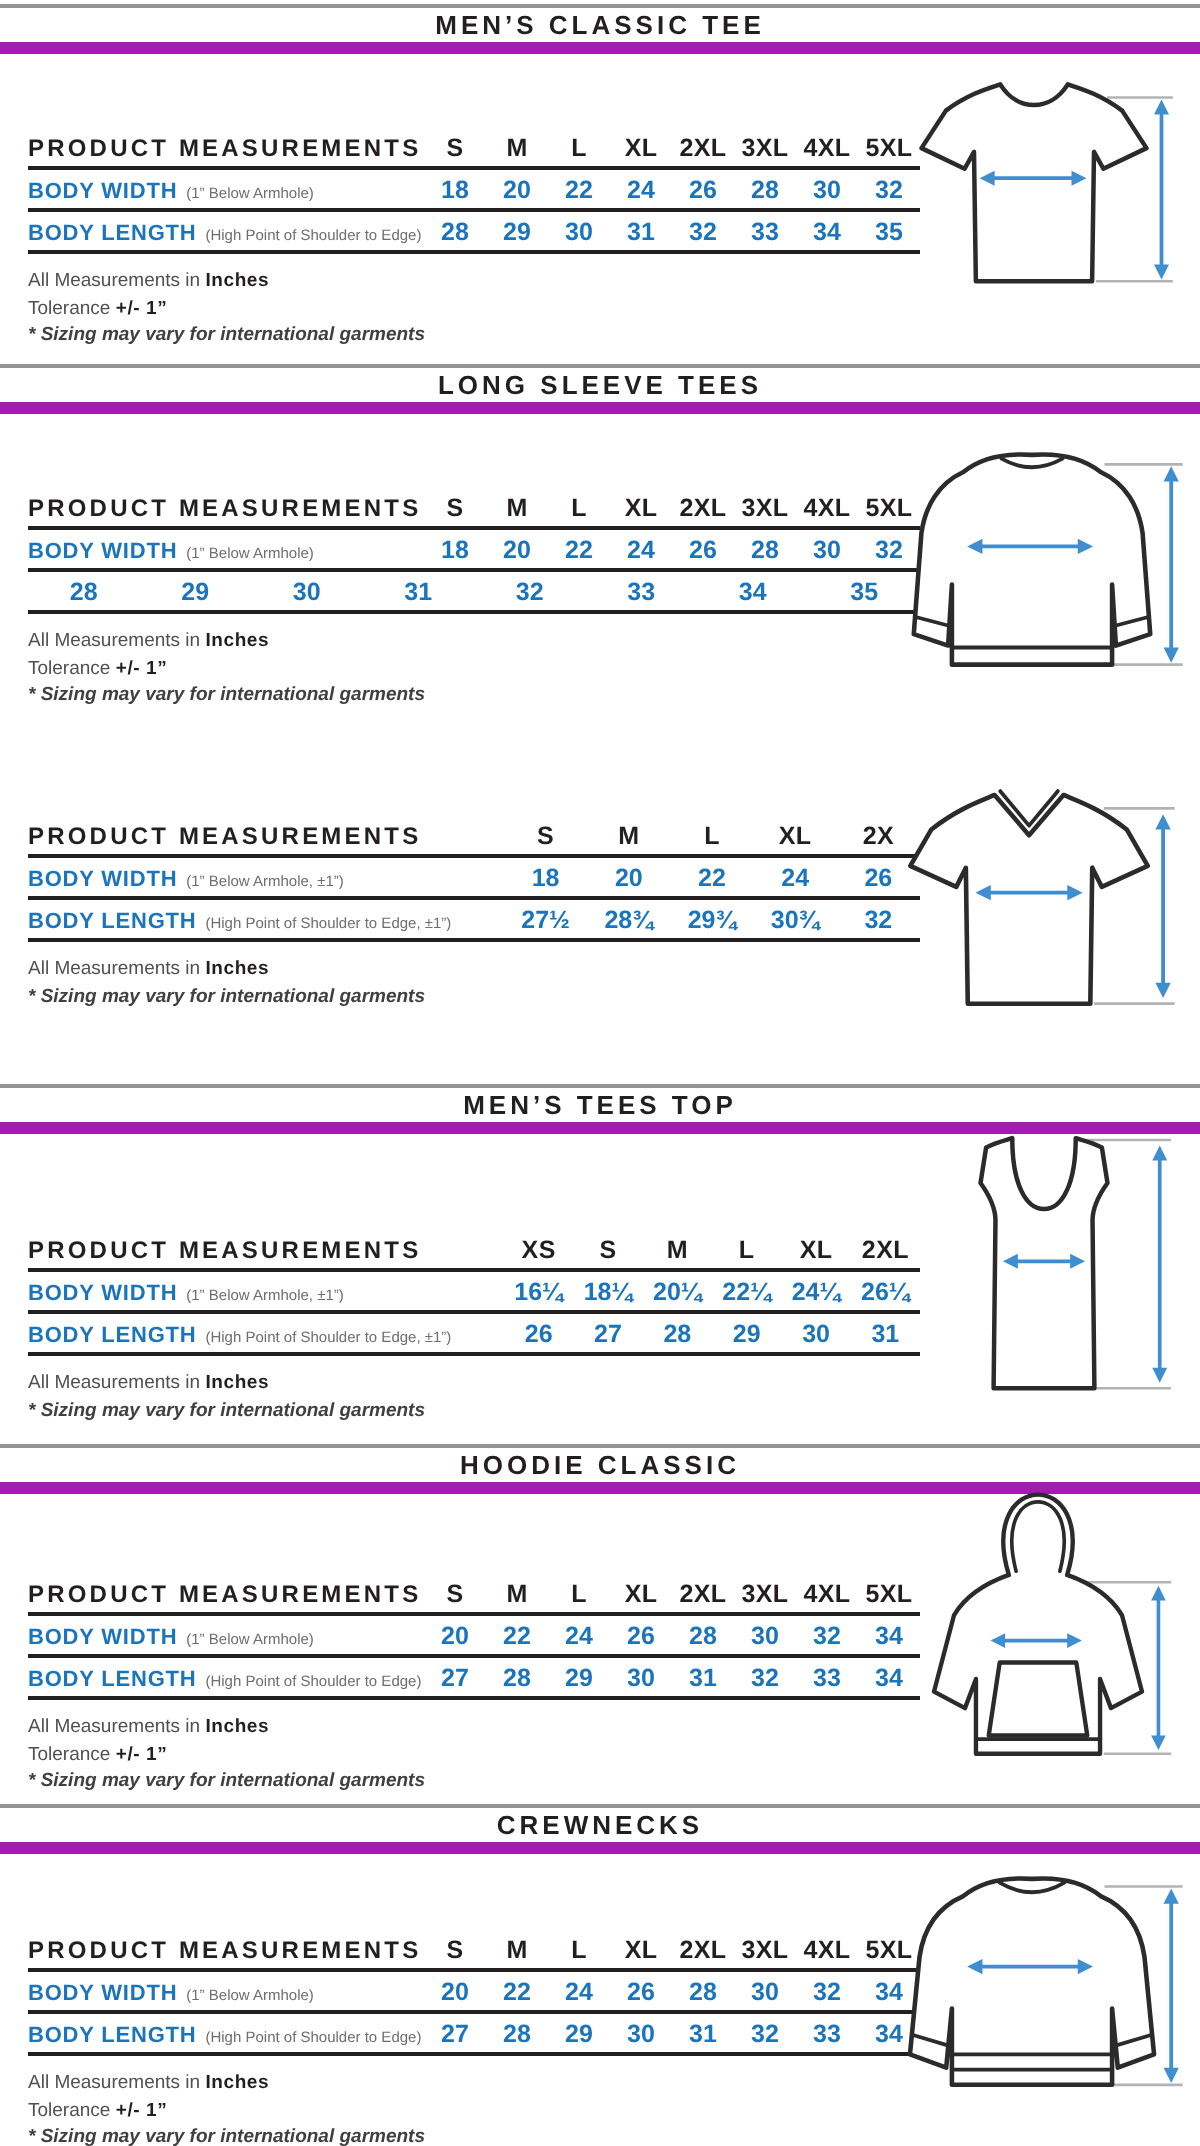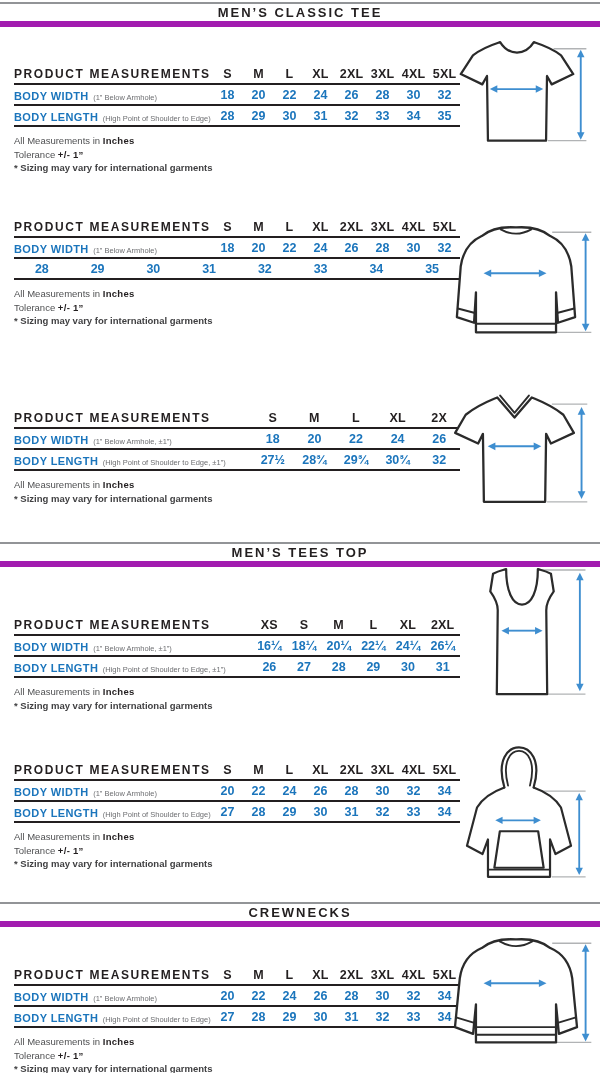--- a/index.html
+++ b/index.html
@@ -32,21 +32,21 @@
   .label-cell { width: 198px; flex: 0 0 auto; white-space: nowrap; overflow: visible; }
   .cols-wide .label-cell { width: 238px; }
   .head-label { font-weight: bold; font-size: 12px; letter-spacing: 1.6px; }
   .size-head { flex: 1; text-align: center; font-weight: bold; font-size: 12.5px; letter-spacing: 0.2px; }
   .rlabel { font-weight: bold; font-size: 11px; color: #1b75bc; letter-spacing: 0.4px; }
   .rnote { font-size: 7.5px; color: #6d6e71; }
   .val { flex: 1; text-align: center; font-weight: bold; font-size: 12.5px; color: #1b75bc; }
 
   .notes { margin-top: 7px; font-size: 9.5px; line-height: 13.5px; color: #4f5052; }
   .note b { color: #231f20; letter-spacing: 0.3px; }
-  .sizing { font-weight: bold; color: #404042; }
+  .sizing { font-weight: bold; font-style: italic; color: #404042; }
 
   .figure { position: absolute; }
   .figure svg { width: 100%; height: auto; display: block; }
   .fig-tee .figure        { right: 8px;  top: 30px; width: 150px; }
   .fig-longsleeve .figure { right: 2px;  top: 36px; width: 164px; }
   .fig-vneck .figure      { right: 6px;  top: 26px; width: 158px; }
   .fig-tank .figure       { right: 8px;  top: 16px; width: 140px; }
   .fig-hoodie .figure     { right: 8px;  top: 20px; width: 146px; }
   .fig-crewneck .figure   { right: 2px;  top: 28px; width: 164px; }
 
@@ -119,20 +119,23 @@
     <g>
       <line class="arrow-line" x1="148" y1="27" x2="148" y2="111"></line>
       <polygon class="arrow-head" points="148,21 144,29 152,29"></polygon>
       <polygon class="arrow-head" points="148,117 144,109 152,109"></polygon>
     </g>
   </svg>
       </div>
   </section>
 
   <section class="section fig-longsleeve">
+    <div class="band">
+      <h2 class="band-title">LONG SLEEVE TEES</h2>
+    </div>
     <div class="content">
       <div class="tablewrap">
         <div class="row thead">
           <div class="cell label-cell head-label">PRODUCT MEASUREMENTS</div>
         <div class="cell size-head">S</div>
             <div class="cell size-head">M</div>
             <div class="cell size-head">L</div>
             <div class="cell size-head">XL</div>
             <div class="cell size-head">2XL</div>
             <div class="cell size-head">3XL</div>
@@ -295,20 +298,23 @@
     <g>
       <line class="arrow-line" x1="137" y1="24" x2="137" y2="139"></line>
       <polygon class="arrow-head" points="137,18 133,26 141,26"></polygon>
       <polygon class="arrow-head" points="137,145 133,137 141,137"></polygon>
     </g>
   </svg>
       </div>
   </section>
 
   <section class="section fig-hoodie">
+    <div class="band">
+      <h2 class="band-title">HOODIE CLASSIC</h2>
+    </div>
     <div class="content">
       <div class="tablewrap">
         <div class="row thead">
           <div class="cell label-cell head-label">PRODUCT MEASUREMENTS</div>
         <div class="cell size-head">S</div>
             <div class="cell size-head">M</div>
             <div class="cell size-head">L</div>
             <div class="cell size-head">XL</div>
             <div class="cell size-head">2XL</div>
             <div class="cell size-head">3XL</div>

